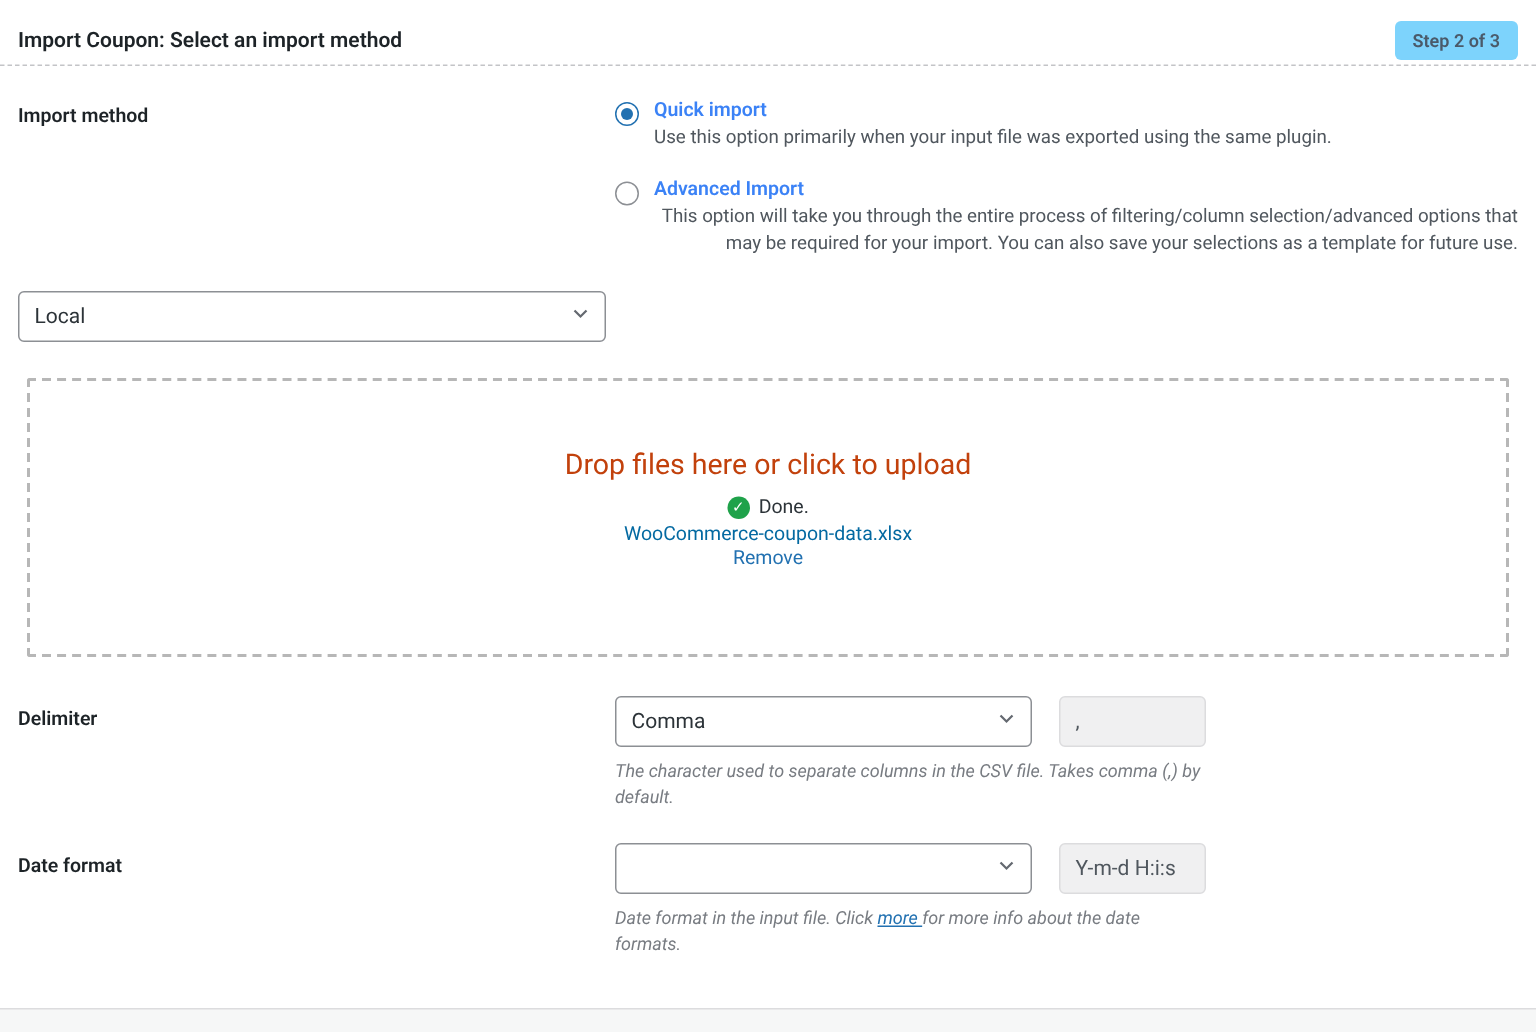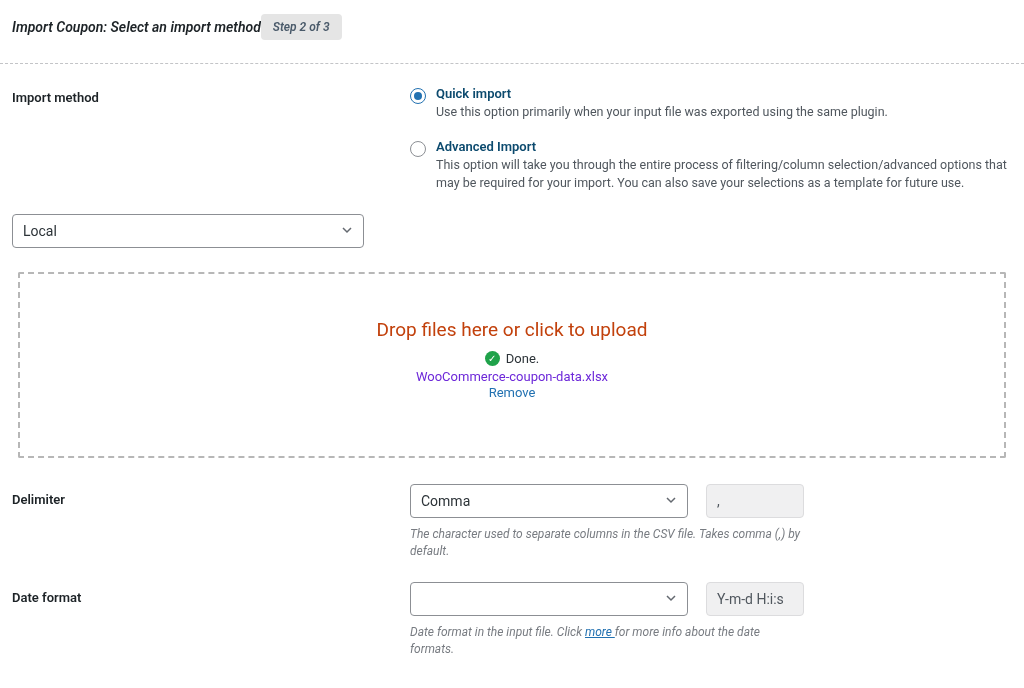--- a/index.html
+++ b/index.html
@@ -5,32 +5,32 @@
   * { box-sizing: border-box; margin: 0; padding: 0; }
   body {
     font-family: -apple-system, BlinkMacSystemFont, "Segoe UI", Roboto, Helvetica, Arial, sans-serif;
     font-size: 13px;
     color: #2c3338;
     background: #fff;
     width: 1024px;
   }
   .header {
     display: flex;
-    align-items: center;
-    padding: 14px 12px 23px;
+    justify-content: space-between;
+    align-items: center;
+    padding: 14px 12px 3px;
     border-bottom: 1px dashed #c3c4c7;
-    font-style: italic;
   }
   .header-title {
     font-size: 14px;
     font-weight: 600;
     color: #1d2327;
   }
   .step-badge {
-    background: #e5e5e5;
+    background: #7dd3fc;
     color: #4a5a6a;
     font-size: 12px;
     font-weight: 600;
     padding: 6px 12px;
     border-radius: 4px;
   }
   .content {
     padding: 0 12px;
   }
   .row {
@@ -76,38 +76,39 @@
     content: '';
     position: absolute;
     top: 3px; left: 3px;
     width: 8px; height: 8px;
     border-radius: 50%;
     background: #2271b1;
   }
   .radio-text .radio-title {
     font-size: 13px;
     font-weight: 600;
-    color: #0c4a6e;
+    color: #3b82f6;
     margin-bottom: 2px;
   }
   .radio-text .radio-desc {
     font-size: 12.5px;
     color: #50575e;
     line-height: 1.45;
+    text-align: right;
   }
   .link {
     color: #2271b1;
     text-decoration: underline;
     cursor: pointer;
   }
   .sample-label {
     font-weight: 600;
   }
   .select {
-    width: 352px;
+    width: 392px;
     height: 34px;
     border: 1px solid #8c8f94;
     border-radius: 4px;
     padding: 0 30px 0 10px;
     font-size: 14px;
     color: #2c3338;
     background: #fff;
     position: relative;
     display: flex;
     align-items: center;
@@ -148,21 +149,21 @@
     border-radius: 50%;
     display: inline-flex;
     align-items: center;
     justify-content: center;
     color: #fff;
     font-size: 10px;
     line-height: 1;
   }
   .filename {
     font-size: 13px;
-    color: #6d28d9;
+    color: #0369a1;
     margin-bottom: 1px;
   }
   .remove-link {
     font-size: 13px;
     color: #2271b1;
     cursor: pointer;
   }
   .field-pair {
     display: flex;
     align-items: center;

